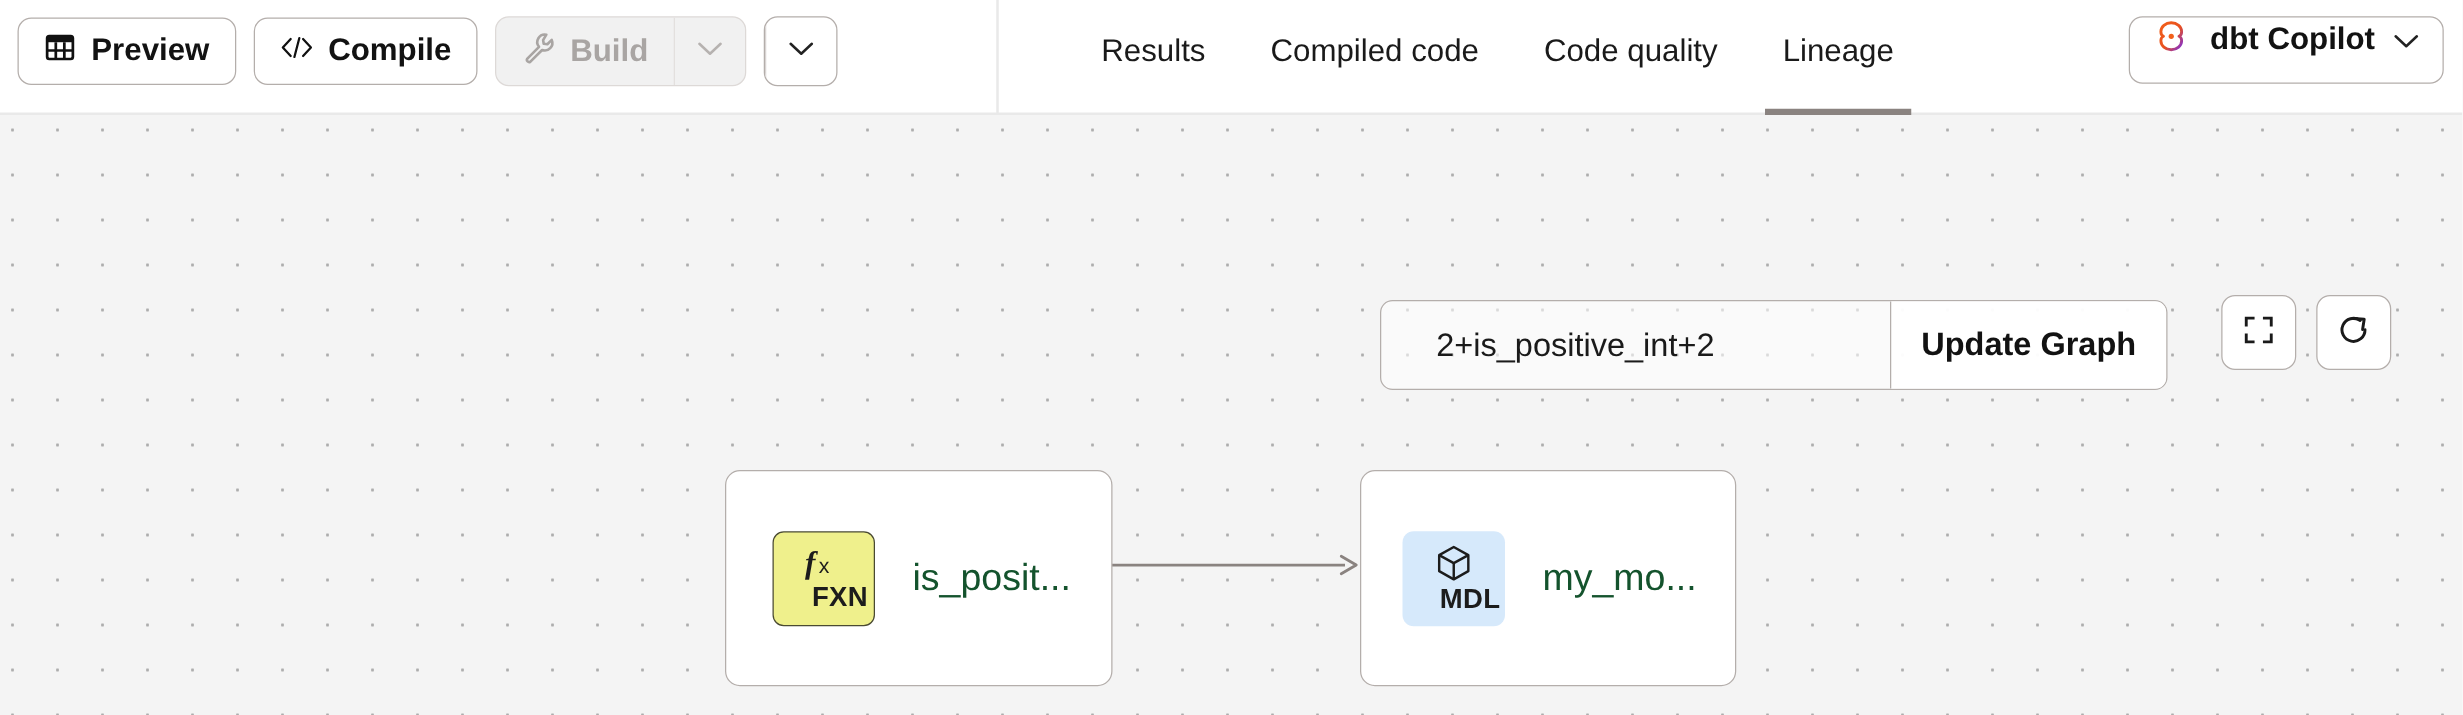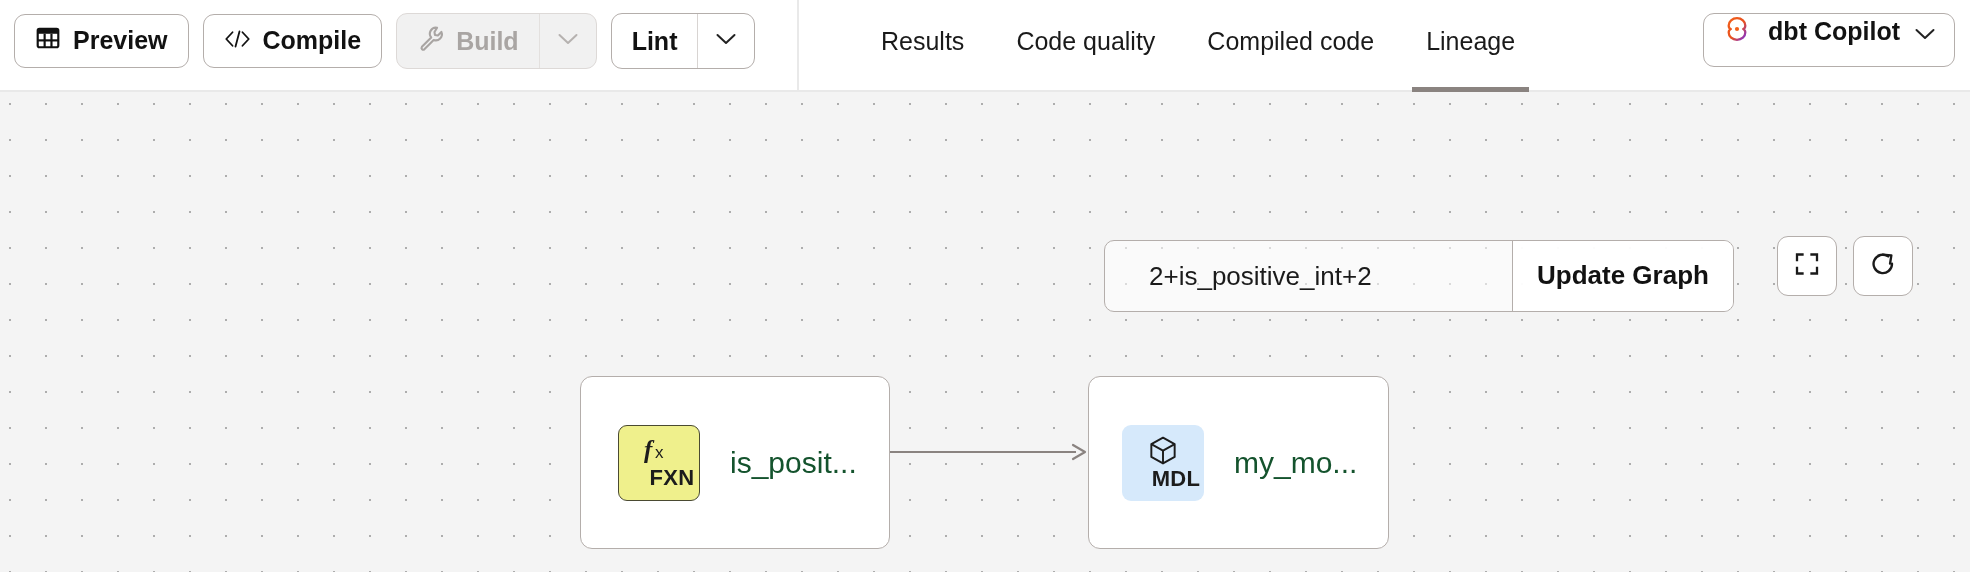--- a/index.html
+++ b/index.html
@@ -331,45 +331,42 @@
         <div class="caret-part">
           <span>
             <svg width="22" height="14" viewBox="0 0 22 14" aria-hidden="true">
               <path d="M2.5 3 L11 11 L19.5 3" fill="none" stroke="#b6b2b0" stroke-width="2" stroke-linecap="round" stroke-linejoin="round"></path>
             </svg>
           </span>
         </div>
       </div>
 
       <div class="split">
-        <div class="main-part">
-          <span class="label">Lint</span>
-        </div>
         <div class="caret-part">
           <span>
             <svg width="22" height="14" viewBox="0 0 22 14" aria-hidden="true">
               <path d="M2.5 3 L11 11 L19.5 3" fill="none" stroke="#222" stroke-width="2" stroke-linecap="round" stroke-linejoin="round"></path>
             </svg>
           </span>
         </div>
       </div>
 
     </div>
 
     <div class="vdiv"></div>
 
     <div class="tabs">
       <div class="tab">
         <span class="tab-txt">Results</span>
       </div>
       <div class="tab">
+        <span class="tab-txt">Compiled code</span>
+      </div>
+      <div class="tab">
         <span class="tab-txt">Code quality</span>
-      </div>
-      <div class="tab">
-        <span class="tab-txt">Compiled code</span>
       </div>
       <div class="tab active">
         <span class="tab-txt">Lineage</span>
       </div>
     </div>
 
     <div class="copilot">
       <span>
         <svg width="34" height="34" viewBox="0 0 34 34" aria-hidden="true">
           <defs>

